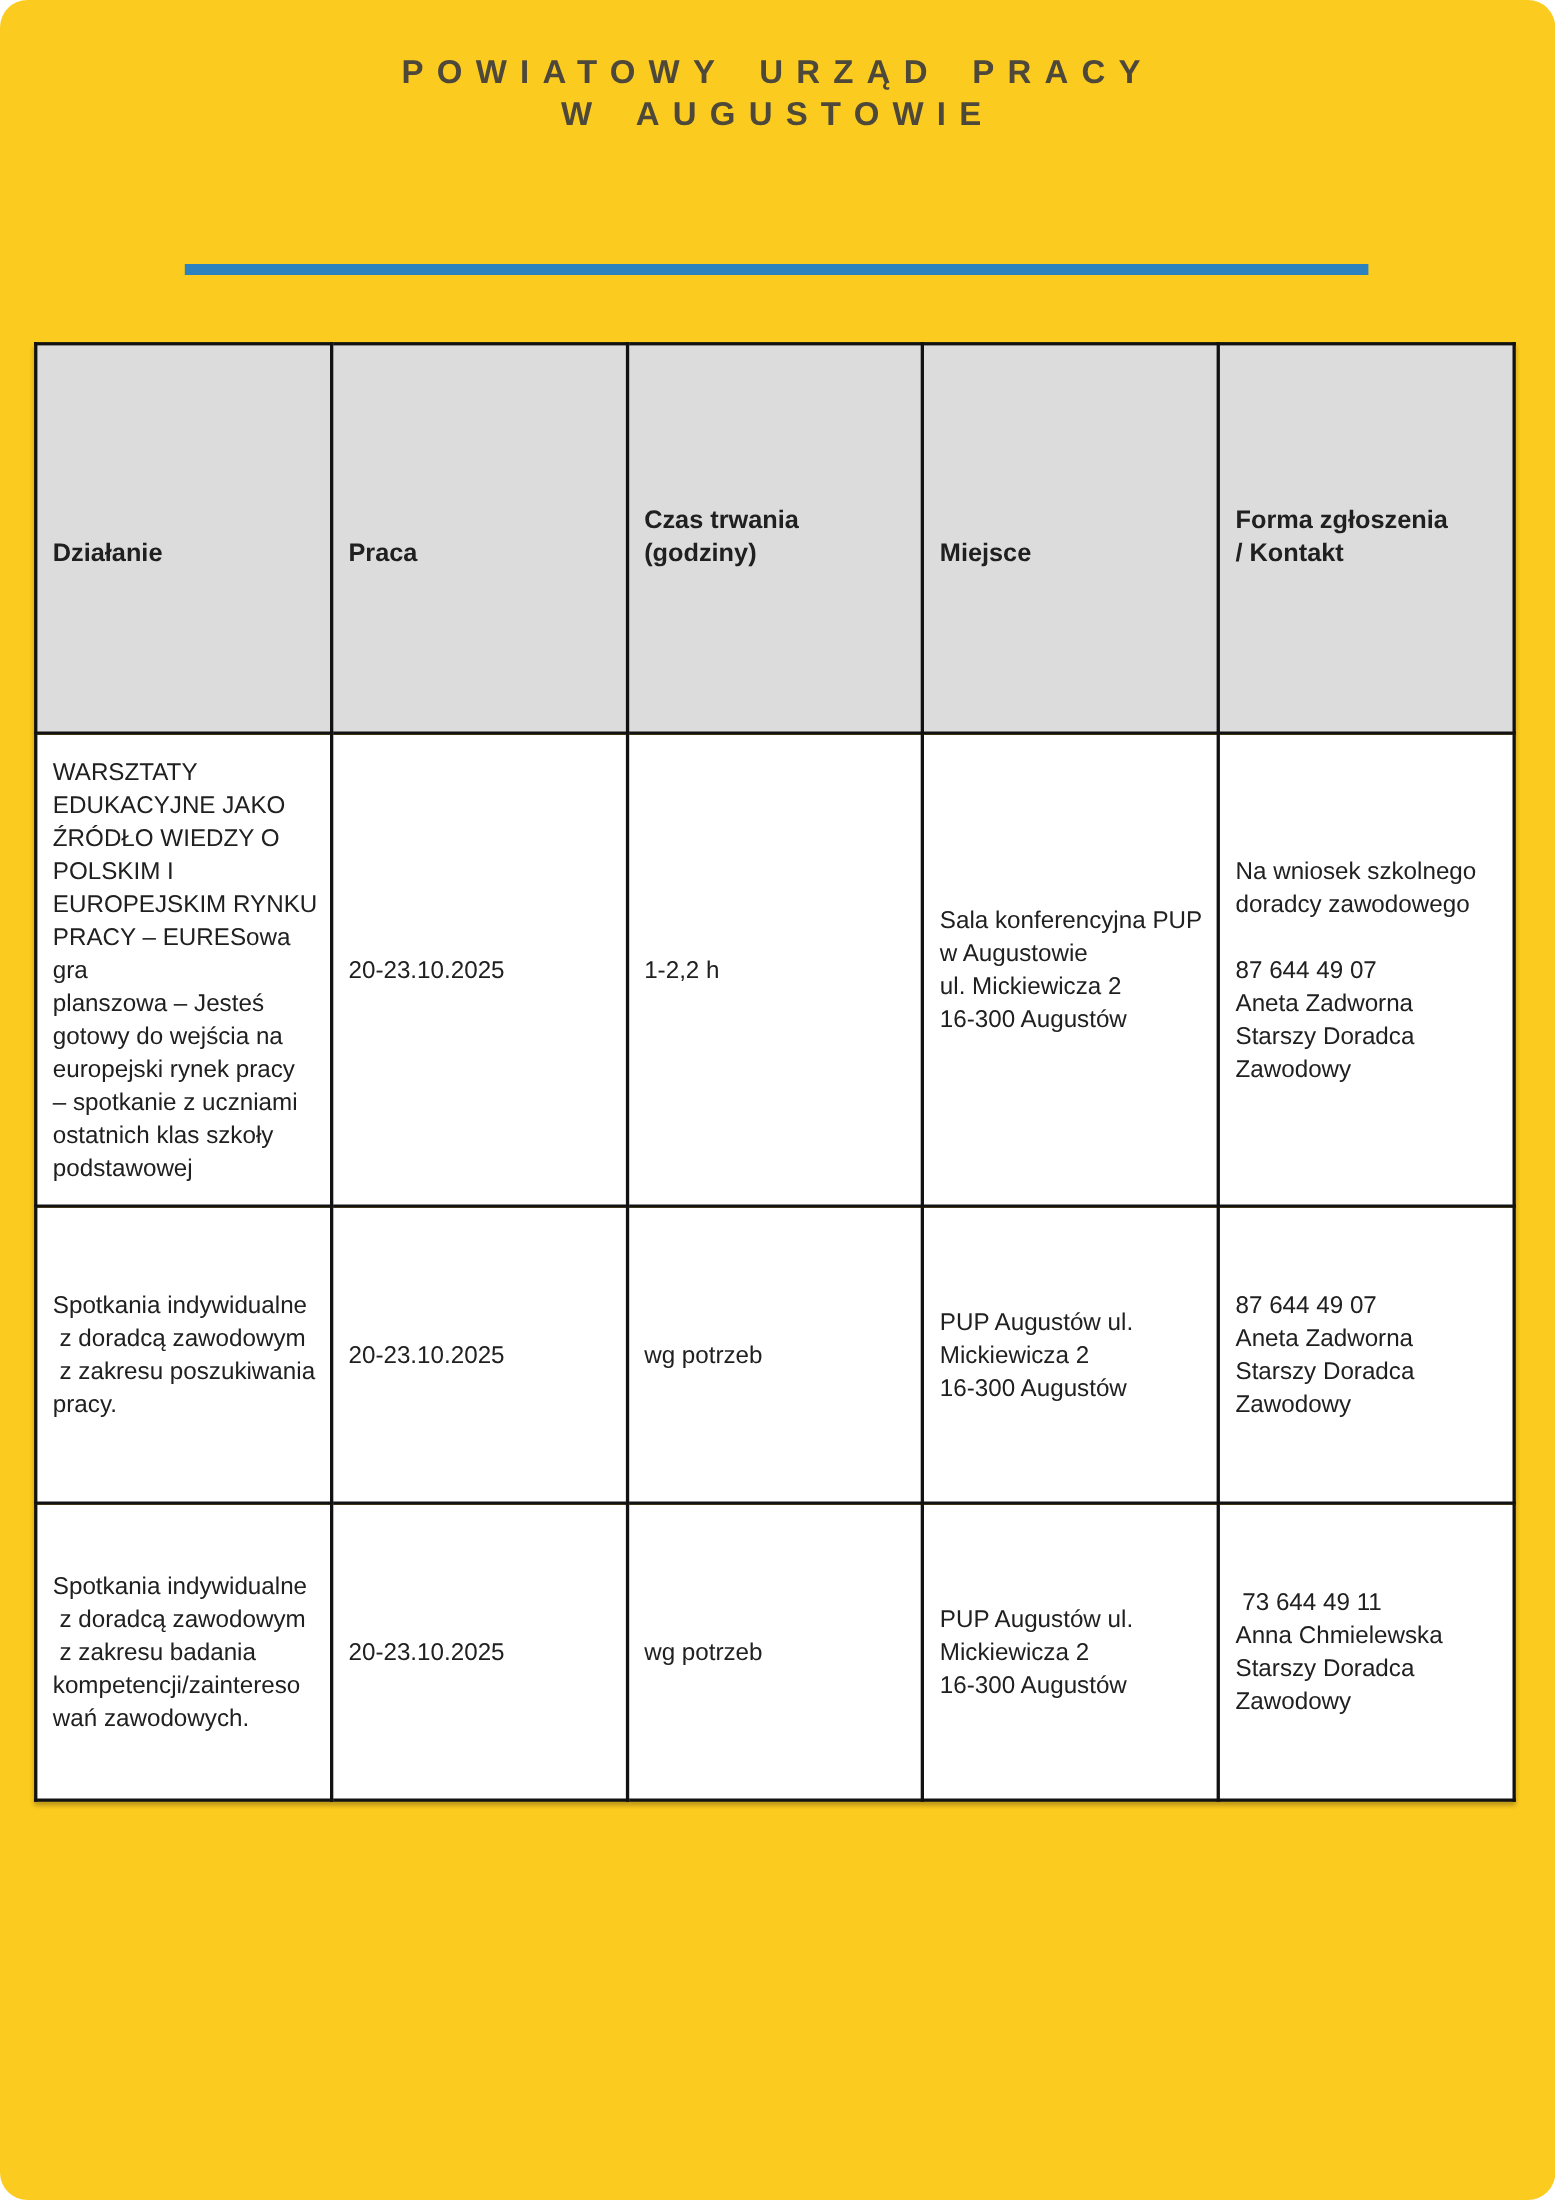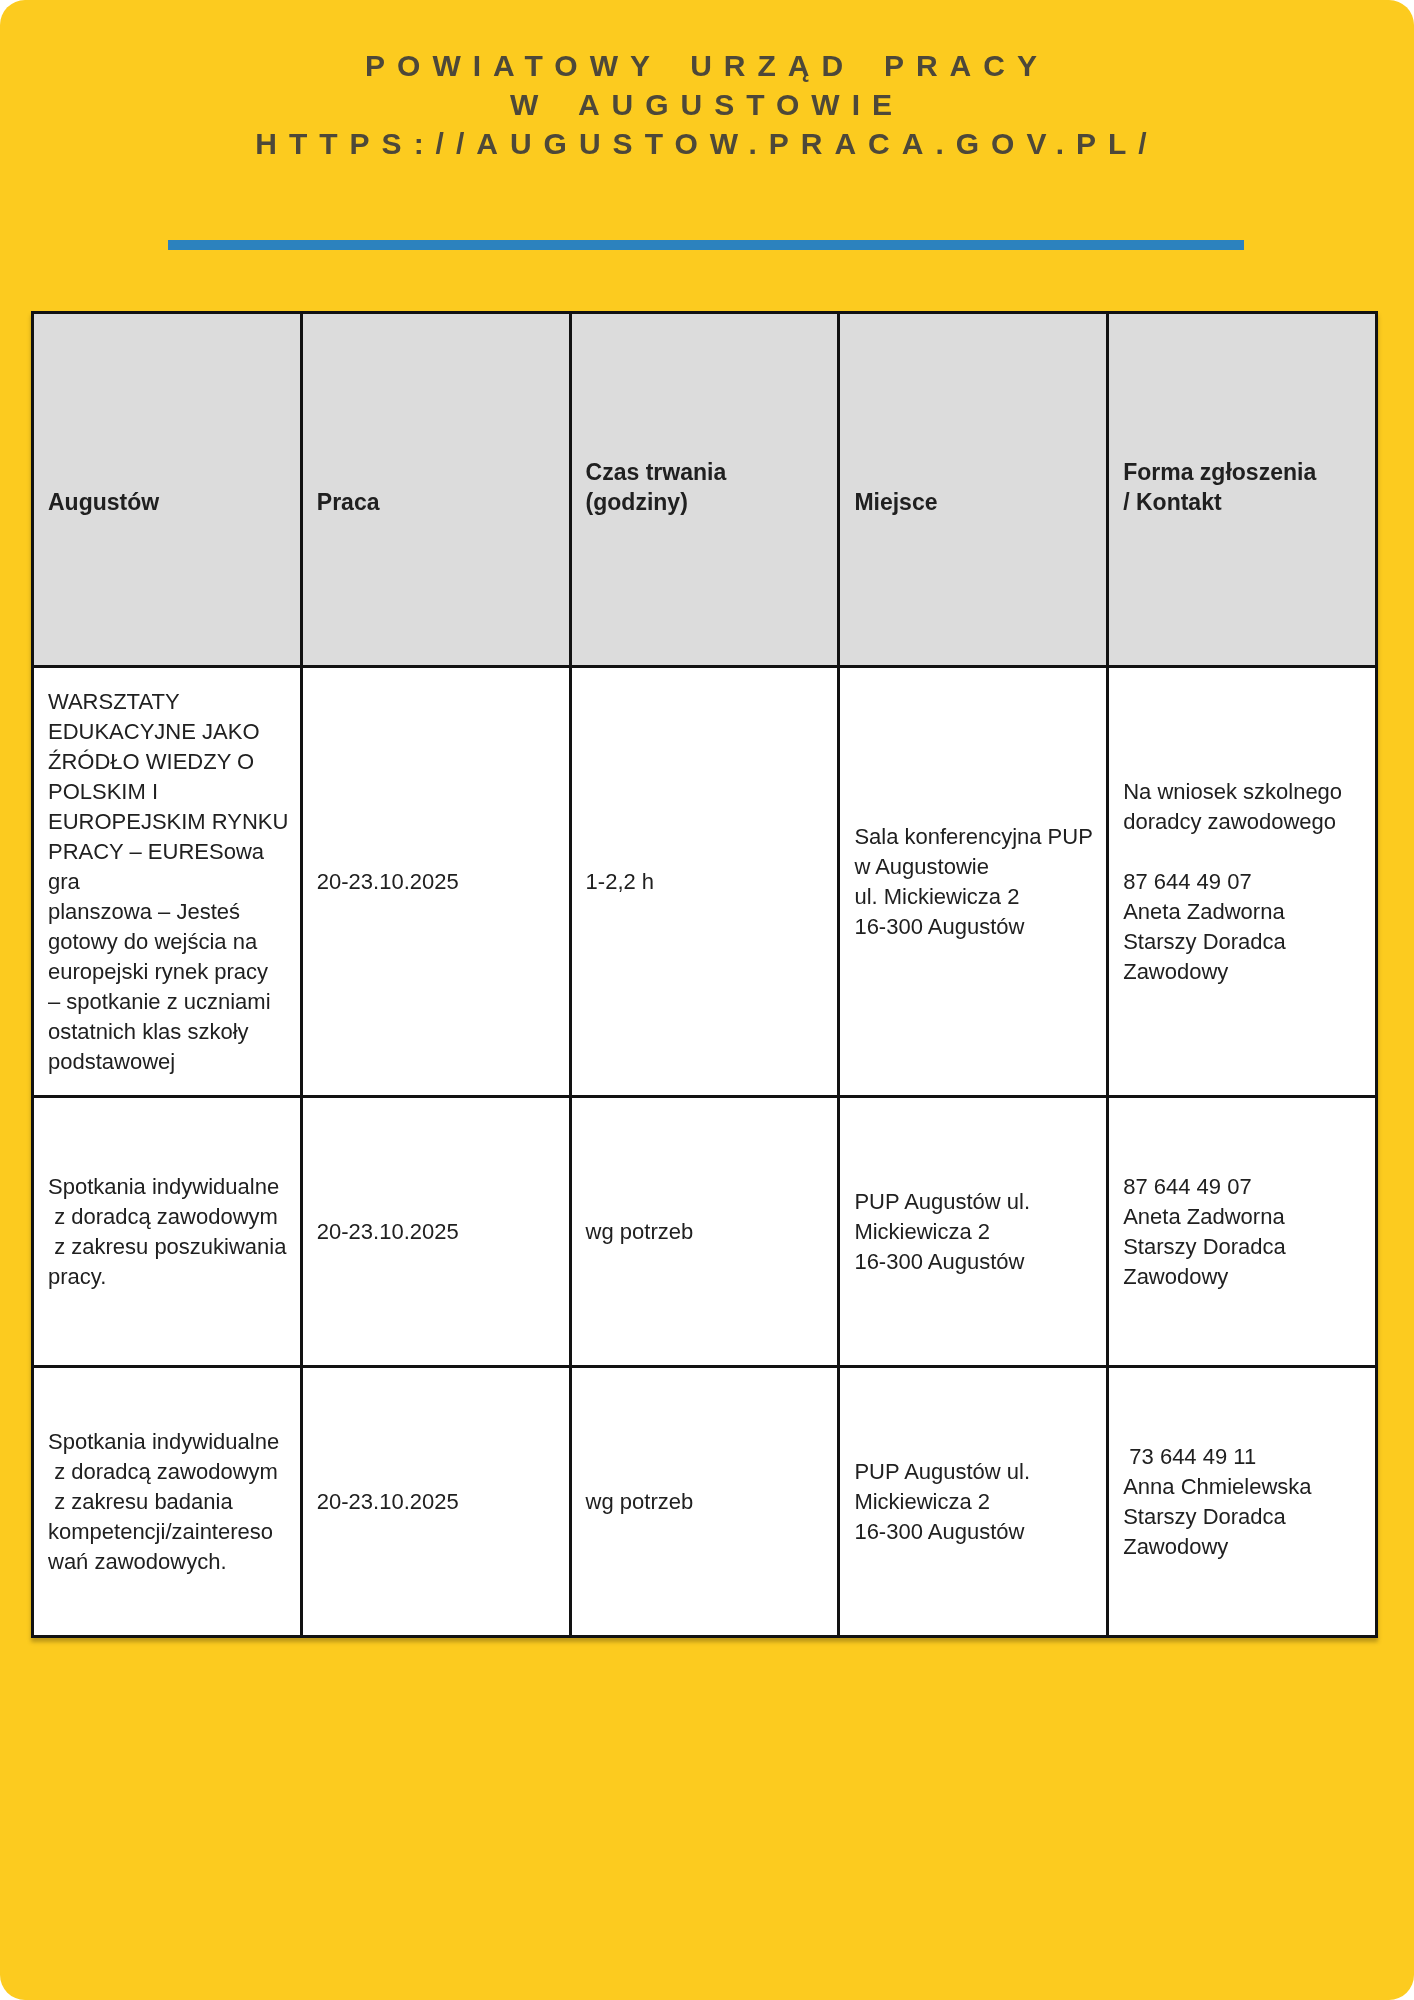--- a/index.html
+++ b/index.html
@@ -89,36 +89,35 @@
   }
 </style>
 </head>
 <body>
 
 <div class="page">
 
   <div class="letterhead">
     <div class="letterhead-line">POWIATOWY URZĄD PRACY</div>
     <div class="letterhead-line">W AUGUSTOWIE</div>
-    <div class="letterhead-line">HTTPS://AUGUSTOW.PRACA.GOV.PL/</div>
   </div>
 
   <div class="divider"></div>
 
   <table class="schedule">
     <colgroup>
       <col style="width:20%">
         <col style="width:20%">
         <col style="width:20%">
         <col style="width:20%">
         <col style="width:20%">
     </colgroup>
     <thead>
       <tr class="r-head">
-        <th>Augustów</th>
+        <th>Działanie</th>
         <th>Praca</th>
         <th>Czas trwania
 (godziny)</th>
         <th>Miejsce</th>
         <th>Forma zgłoszenia
 / Kontakt</th>
       </tr>
     </thead>
     <tbody>
       <tr class="r-1">

